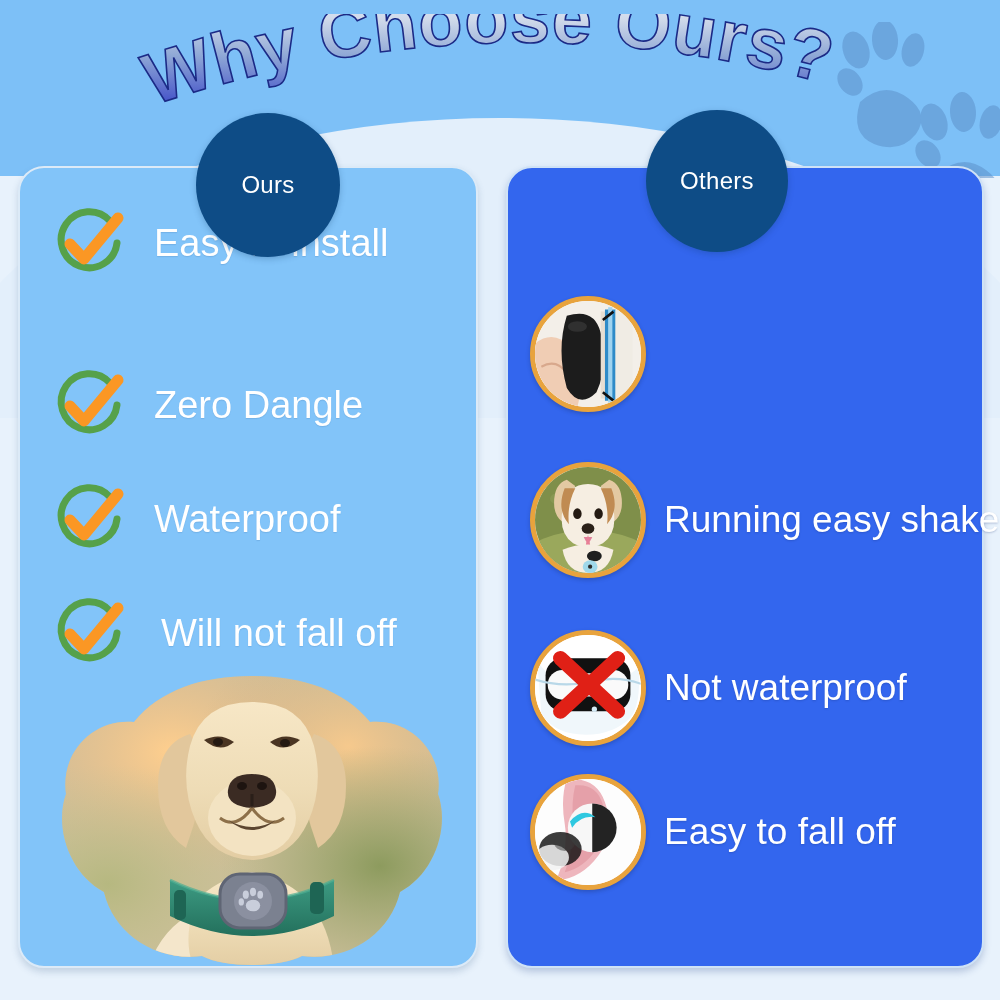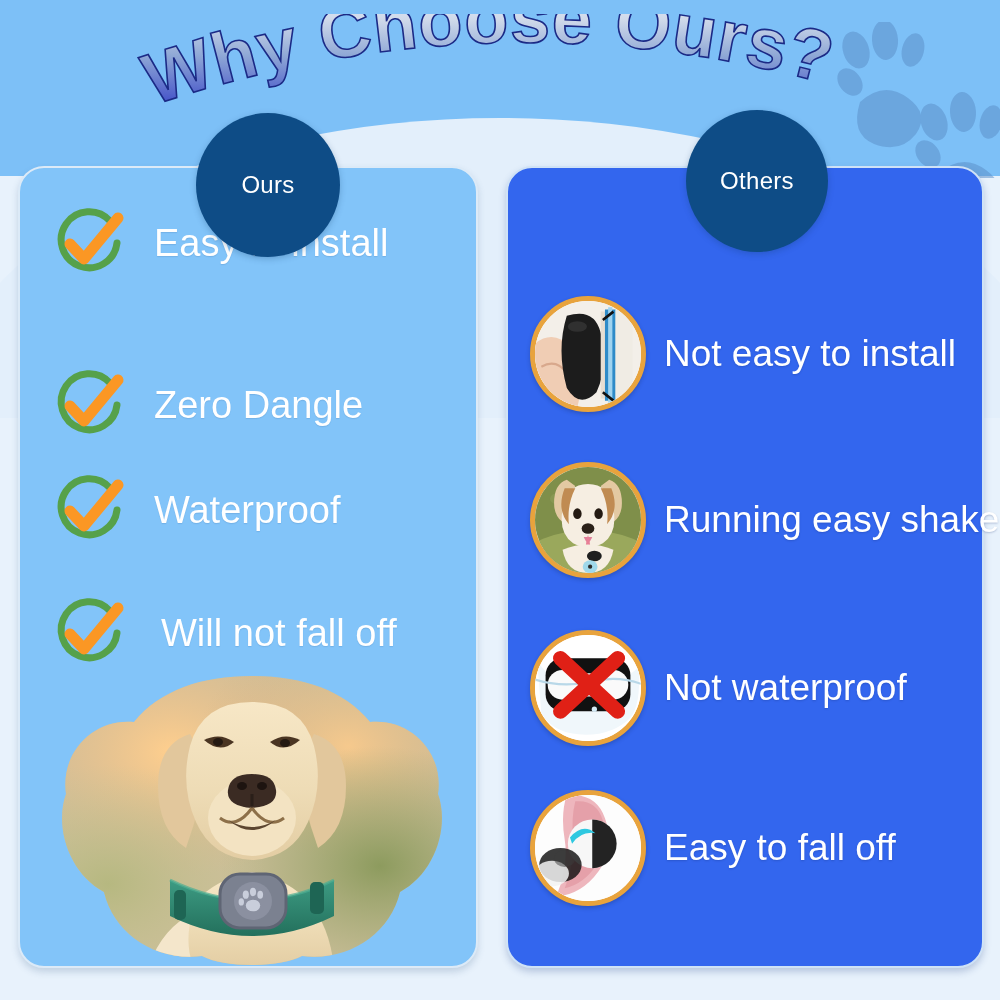--- a/index.html
+++ b/index.html
@@ -36,21 +36,21 @@
   
   .badge {
     position:absolute; border-radius:50%;
     background:#0e4c86;
     display:flex; align-items:center; justify-content:center;
     color:#fff; letter-spacing:.3px;
     box-shadow:0 2px 6px rgba(10,50,95,.25);
   }
   .badge span { font-size:24px; font-weight:400; }
   #badge-ours   { left:196px; top:113px; width:144px; height:144px; }
-  #badge-others { left:686px; top:110px; width:142px; height:142px; }
+  #badge-others { left:646px; top:110px; width:142px; height:142px; }
 
   
   .panel { position:absolute; border-radius:26px; }
   #panel-ours {
     left:18px; top:166px; width:460px; height:802px;
     background:#82c4f9;
     border:2px solid #dceaf7;
     box-shadow:0 4px 7px rgba(60,95,135,.22);
   }
   #panel-others {
@@ -145,21 +145,21 @@
     </div>
 
     <div class="feat-row" style="top:198px;">
       <svg class="check-icon" viewBox="0 0 78 78">
         <path d="M60 17 A28 28 0 1 0 67 39" fill="none" stroke="#56a14a" stroke-width="7" stroke-linecap="round"></path>
         <path d="M20 40 L34 55 L68 14" fill="none" stroke="#fb9724" stroke-width="11" stroke-linecap="round" stroke-linejoin="round"></path>
       </svg>
       <div class="feat-label">Zero Dangle</div>
     </div>
 
-    <div class="feat-row" style="top:303px;justify-content:center;">
+    <div class="feat-row" style="top:312px;justify-content:center;">
       <svg class="check-icon" viewBox="0 0 78 78">
         <path d="M60 17 A28 28 0 1 0 67 39" fill="none" stroke="#56a14a" stroke-width="7" stroke-linecap="round"></path>
         <path d="M20 40 L34 55 L68 14" fill="none" stroke="#fb9724" stroke-width="11" stroke-linecap="round" stroke-linejoin="round"></path>
       </svg>
       <div class="feat-label">Waterproof</div>
     </div>
 
     <div class="feat-row" style="top:426px;gap:33px;">
       <svg class="check-icon" viewBox="0 0 78 78">
         <path d="M60 17 A28 28 0 1 0 67 39" fill="none" stroke="#56a14a" stroke-width="7" stroke-linecap="round"></path>
@@ -268,21 +268,20 @@
           <path d="M6 62 q14 -8 24 6" fill="none" stroke="#d8a88c" stroke-width="2"></path>
           <path d="M30 14 q26 -8 32 16 q8 30 -4 56 q-16 16 -28 -4 q-10 -36 0 -68 z" fill="#1c1c1c"></path>
           <ellipse cx="40" cy="24" rx="9" ry="5" fill="#3d3d3d" opacity=".6"></ellipse>
           <path d="M62 10 l12 0 l0 82 l-12 0 z" fill="#e6ded2"></path>
           <path d="M66 8 l10 0 l0 86 l-10 0 z" fill="#2e8bc8"></path>
           <path d="M69 6 l4 0 l0 90 l-4 0 z" fill="#9fd3ef"></path>
           <path d="M76 8 l16 0 l0 86 l-16 0 z" fill="#f0ece4"></path>
           <path d="M64 18 l10 -8 M64 86 l10 8" stroke="#111" stroke-width="2.5"></path>
         </svg>
       </div>
-      <div class="other-label">Not easy to install</div>
     </div>
 
     <div class="other-row" style="top:294px;">
       <div class="thumb">
         <svg viewBox="0 0 100 100">
           <rect width="100" height="100" fill="#7f8f4a"></rect>
           <ellipse cx="50" cy="86" rx="60" ry="26" fill="#9aa85c"></ellipse>
           <ellipse cx="24" cy="30" rx="10" ry="6" fill="#8e9c58" opacity=".6"></ellipse>
           <path d="M30 12 q-12 4 -12 22 q0 12 8 18 q6 -22 12 -34 z" fill="#e3c9a2"></path>
           <path d="M70 12 q12 4 12 22 q0 12 -8 18 q-6 -22 -12 -34 z" fill="#e3c9a2"></path>
@@ -315,21 +314,21 @@
           <path d="M0 42 q26 8 52 2 q26 -6 48 2" fill="none" stroke="#b9d8e8" stroke-width="2"></path>
           <circle cx="36" cy="64" r="2" fill="#d4eaf5"></circle>
             <circle cx="56" cy="70" r="2.5" fill="#d4eaf5"></circle>
           <circle cx="66" cy="60" r="1.8" fill="#d4eaf5"></circle>
           <path d="M24 22 L78 72 M78 22 L24 72" stroke="#e02016" stroke-width="14" stroke-linecap="round"></path>
         </svg>
       </div>
       <div class="other-label">Not waterproof</div>
     </div>
 
-    <div class="other-row" style="top:622px;">
+    <div class="other-row" style="top:606px;">
       <div class="thumb">
         <svg viewBox="0 0 100 100">
           <rect width="100" height="100" fill="#fdfdfd"></rect>
           <path d="M30 0 q28 -2 36 22 q10 28 -6 50 q-16 22 -40 24 q12 -30 8 -54 q-4 -24 2 -42 z" fill="#eeb6bd"></path>
           <path d="M38 6 q20 -2 26 18 q8 24 -6 42 q-12 18 -30 22 q10 -26 8 -46 q-2 -20 2 -36 z" fill="#e5a0a9"></path>
           <circle cx="54" cy="46" r="23" fill="#f7f7f7"></circle>
           <path d="M54 23 a23 23 0 0 1 0 46 z" fill="#232323"></path>
           <path d="M33 40 q12 -14 24 -4 q-14 -2 -22 10 z" fill="#2ec8e0"></path>
           <ellipse cx="24" cy="66" rx="20" ry="16" fill="#111" opacity=".82"></ellipse>
           <ellipse cx="16" cy="74" rx="16" ry="12" fill="#f2f2f2" opacity=".85"></ellipse>

